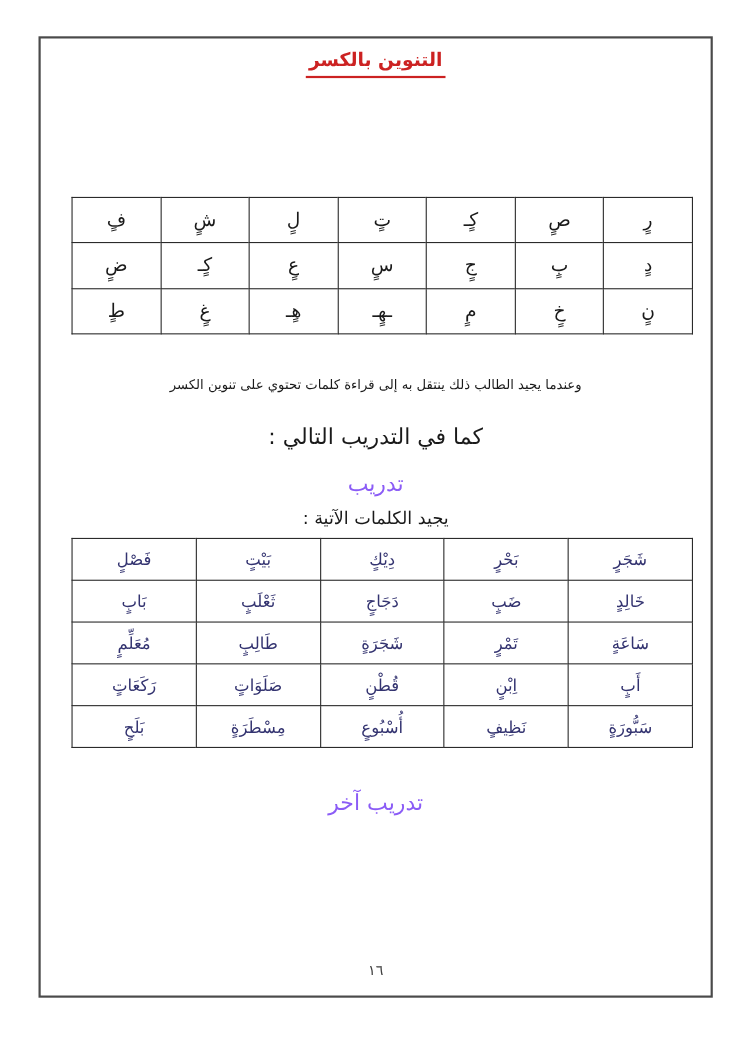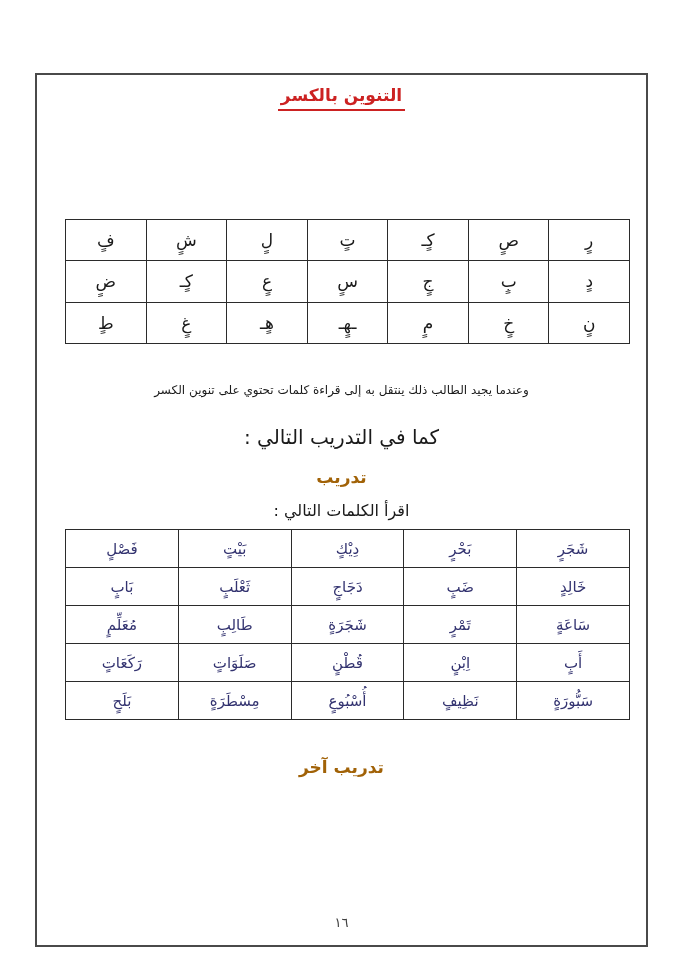--- a/index.html
+++ b/index.html
@@ -14,21 +14,20 @@
     width: 679px; height: 960px;
     background: #ffffff;
     overflow: hidden;
   }
   .frame {
     position: absolute;
     left: 35px; top: 33px;
     width: 613px; height: 874px;
     border: 2px solid #4a4a4a;
     background: #ffffff;
-    margin-top: 40px;
   }
   .centered { position: absolute; left: 0; width: 100%; text-align: center; }
 
   .title-wrap { top: 10px; }
   .title {
     display: inline-block;
     color: #cc2222;
     font-weight: bold;
     font-size: 17px;
     border-bottom: 2px solid #cc2222;
@@ -64,23 +63,23 @@
   table.words td {
     height: 38px;
     font-size: 15px;
     color: #333370;
   }
 
   .para-a { top: 308px; color: #1a1a1a; font-size: 12px; }
   .para-b { top: 350px; color: #1a1a1a; font-size: 20px; }
 
   .red-heading {
-    color: #a16207;
-    font-weight: bold;
-    font-size: 17px;
+    color: #8b5cf6;
+    font-weight: normal;
+    font-size: 20px;
   }
   .ex1-heading { top: 392px; }
   .ex1-instruction { top: 426px; color: #1a1a1a; font-size: 16px; }
 
   .ex2-heading { top: 682px; }
   .ex2-instruction { top: 716px; color: #1a1a1a; font-size: 16px; }
 
   .page-number {
     top: 840px;
     color: #404040;
@@ -127,21 +126,21 @@
           <td>غٍ</td>
           <td>طٍ</td>
         </tr>
       </tbody>
     </table>
 
     <div class="centered para-a">وعندما يجيد الطالب ذلك ينتقل به إلى قراءة كلمات تحتوي على تنوين الكسر</div>
     <div class="centered para-b">كما في التدريب التالي :</div>
 
     <div class="centered red-heading ex1-heading">تدريب</div>
-    <div class="centered ex1-instruction">اقرأ الكلمات التالي :</div>
+    <div class="centered ex1-instruction">يجيد الكلمات الآتية :</div>
 
     <table class="grid words">
       <tbody>
         <tr>
           <td>شَجَرٍ</td>
           <td>بَحْرٍ</td>
           <td>دِيْكٍ</td>
           <td>بَيْتٍ</td>
           <td>فَصْلٍ</td>
         </tr>

